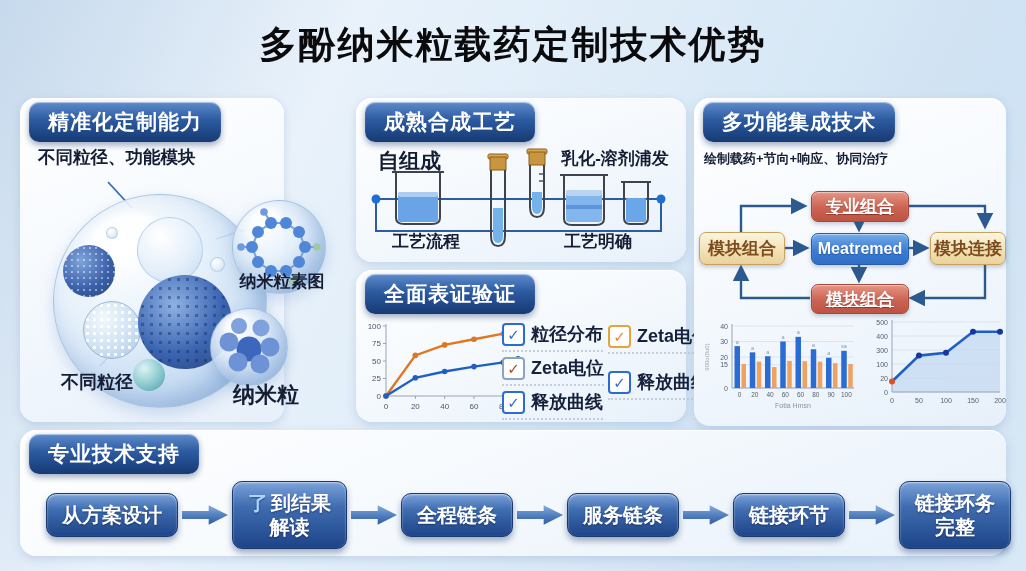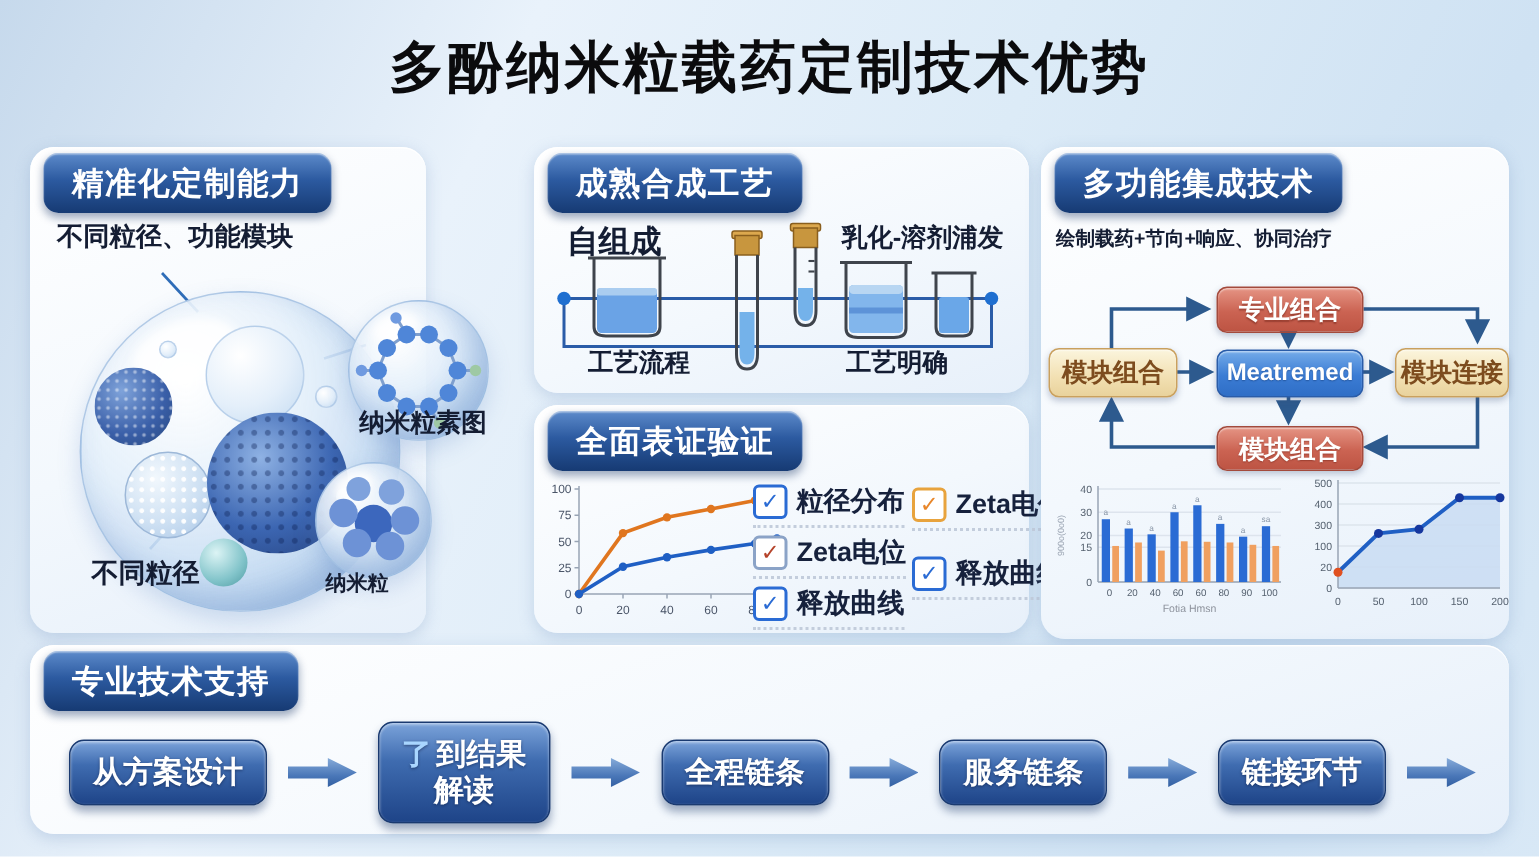--- a/index.html
+++ b/index.html
@@ -72,21 +72,21 @@
   }
   .cbox.blue{border:2.5px solid #2a6bd4;color:#2a6bd4;}
   .cbox.red{border:2.5px solid #8ba3c7;color:#b5432a;}
   .cbox.orange{border:2.5px solid #e8a33d;color:#e8862a;}
   
   .fbox{
     position:absolute;z-index:3;display:flex;align-items:center;justify-content:center;
     border-radius:7px;font-weight:800;font-size:17px;white-space:nowrap;
     box-shadow:0 2px 4px rgba(60,80,120,.3), inset 0 1px 1px rgba(255,255,255,.5);
   }
-  .fbox.red{background:linear-gradient(180deg,#e59484 0%,#cb6352 55%,#bd5443 100%);border:1px solid #a34a3c;color:#fff;text-shadow:0 1px 1px rgba(90,20,10,.4);}
+  .fbox.red{background:linear-gradient(180deg,#e59484 0%,#cb6352 55%,#bd5443 100%);border:1px solid #a34a3c;color:#fff;text-shadow:0 1px 1px rgba(90,20,10,.4);text-decoration:underline;}
   .fbox.tan{background:linear-gradient(180deg,#fbf5dd 0%,#f2e0b2 60%,#e9d29c 100%);border:1px solid #c9a05e;color:#7d4c1e;}
   .fbox.blue{background:linear-gradient(180deg,#74abe9 0%,#3b7cd4 55%,#2f6ec6 100%);border:1px solid #2a5ca8;color:#fff;font-size:16px;text-shadow:0 1px 1px rgba(10,40,90,.4);}
   
   .steps-row{
     position:absolute;left:26px;right:18px;top:56px;bottom:12px;
     display:flex;align-items:center;justify-content:space-between;
   }
   .step{
     background:linear-gradient(180deg,#7ba3da 0%,#3f6cb0 38%,#1e4488 100%);
     border:1px solid #1a3a70;border-radius:10px;
@@ -163,21 +163,21 @@
           <circle cx="27" cy="53" r="9.5" fill="#6d92d6"></circle>
         <circle cx="49" cy="55" r="9.5" fill="#6d92d6"></circle>
           <circle cx="59" cy="38" r="9.5" fill="#6d92d6"></circle>
         <circle cx="28" cy="17" r="8" fill="#7fa2dc"></circle>
           <circle cx="50" cy="19" r="8.5" fill="#7fa2dc"></circle>
       </svg>
     </div>
 
     <div class="lbl" style="left:210px;top:172px;width:104px;text-align:center;font-size:17px;">纳米粒素图</div>
     <div class="lbl" style="left:30px;top:272px;font-size:18px;margin-left:11px;">不同粒径</div>
-    <div class="lbl" style="left:180px;top:282px;width:76px;text-align:center;font-size:14px;">纳米粒</div>
+    <div class="lbl" style="left:208px;top:282px;width:76px;text-align:center;font-size:22px;">纳米粒</div>
   </div>
 
   <div class="panel" style="left:356px;top:98px;width:330px;height:164px;">
     <div class="badge">成熟合成工艺</div>
     <div class="lbl" style="left:22px;top:49px;font-size:21px;">自组成</div>
     <div class="lbl" style="left:188px;top:49px;width:142px;text-align:center;font-size:17px;">乳化-溶剂浦发</div>
     <div class="lbl" style="left:36px;top:132px;font-size:17px;font-family:Liberation Serif, serif;">工艺流程</div>
     <div class="lbl" style="left:208px;top:132px;font-size:17px;">工艺明确</div>
 
     <svg width="330" height="112" style="position:absolute;left:0;top:50px;">
@@ -414,16 +414,20 @@
       </div>
       <div class="flow-arrow"></div>
       <div class="step">
         <div>服务链条</div>
       </div>
       <div class="flow-arrow"></div>
       <div class="step">
         <div>链接环节</div>
       </div>
       <div class="flow-arrow"></div>
+      <div class="step">
+        <div>链接环务</div>
+        <div>完整</div>
+      </div>
     </div>
   </div>
 
 </div>
 
 </body></html>

